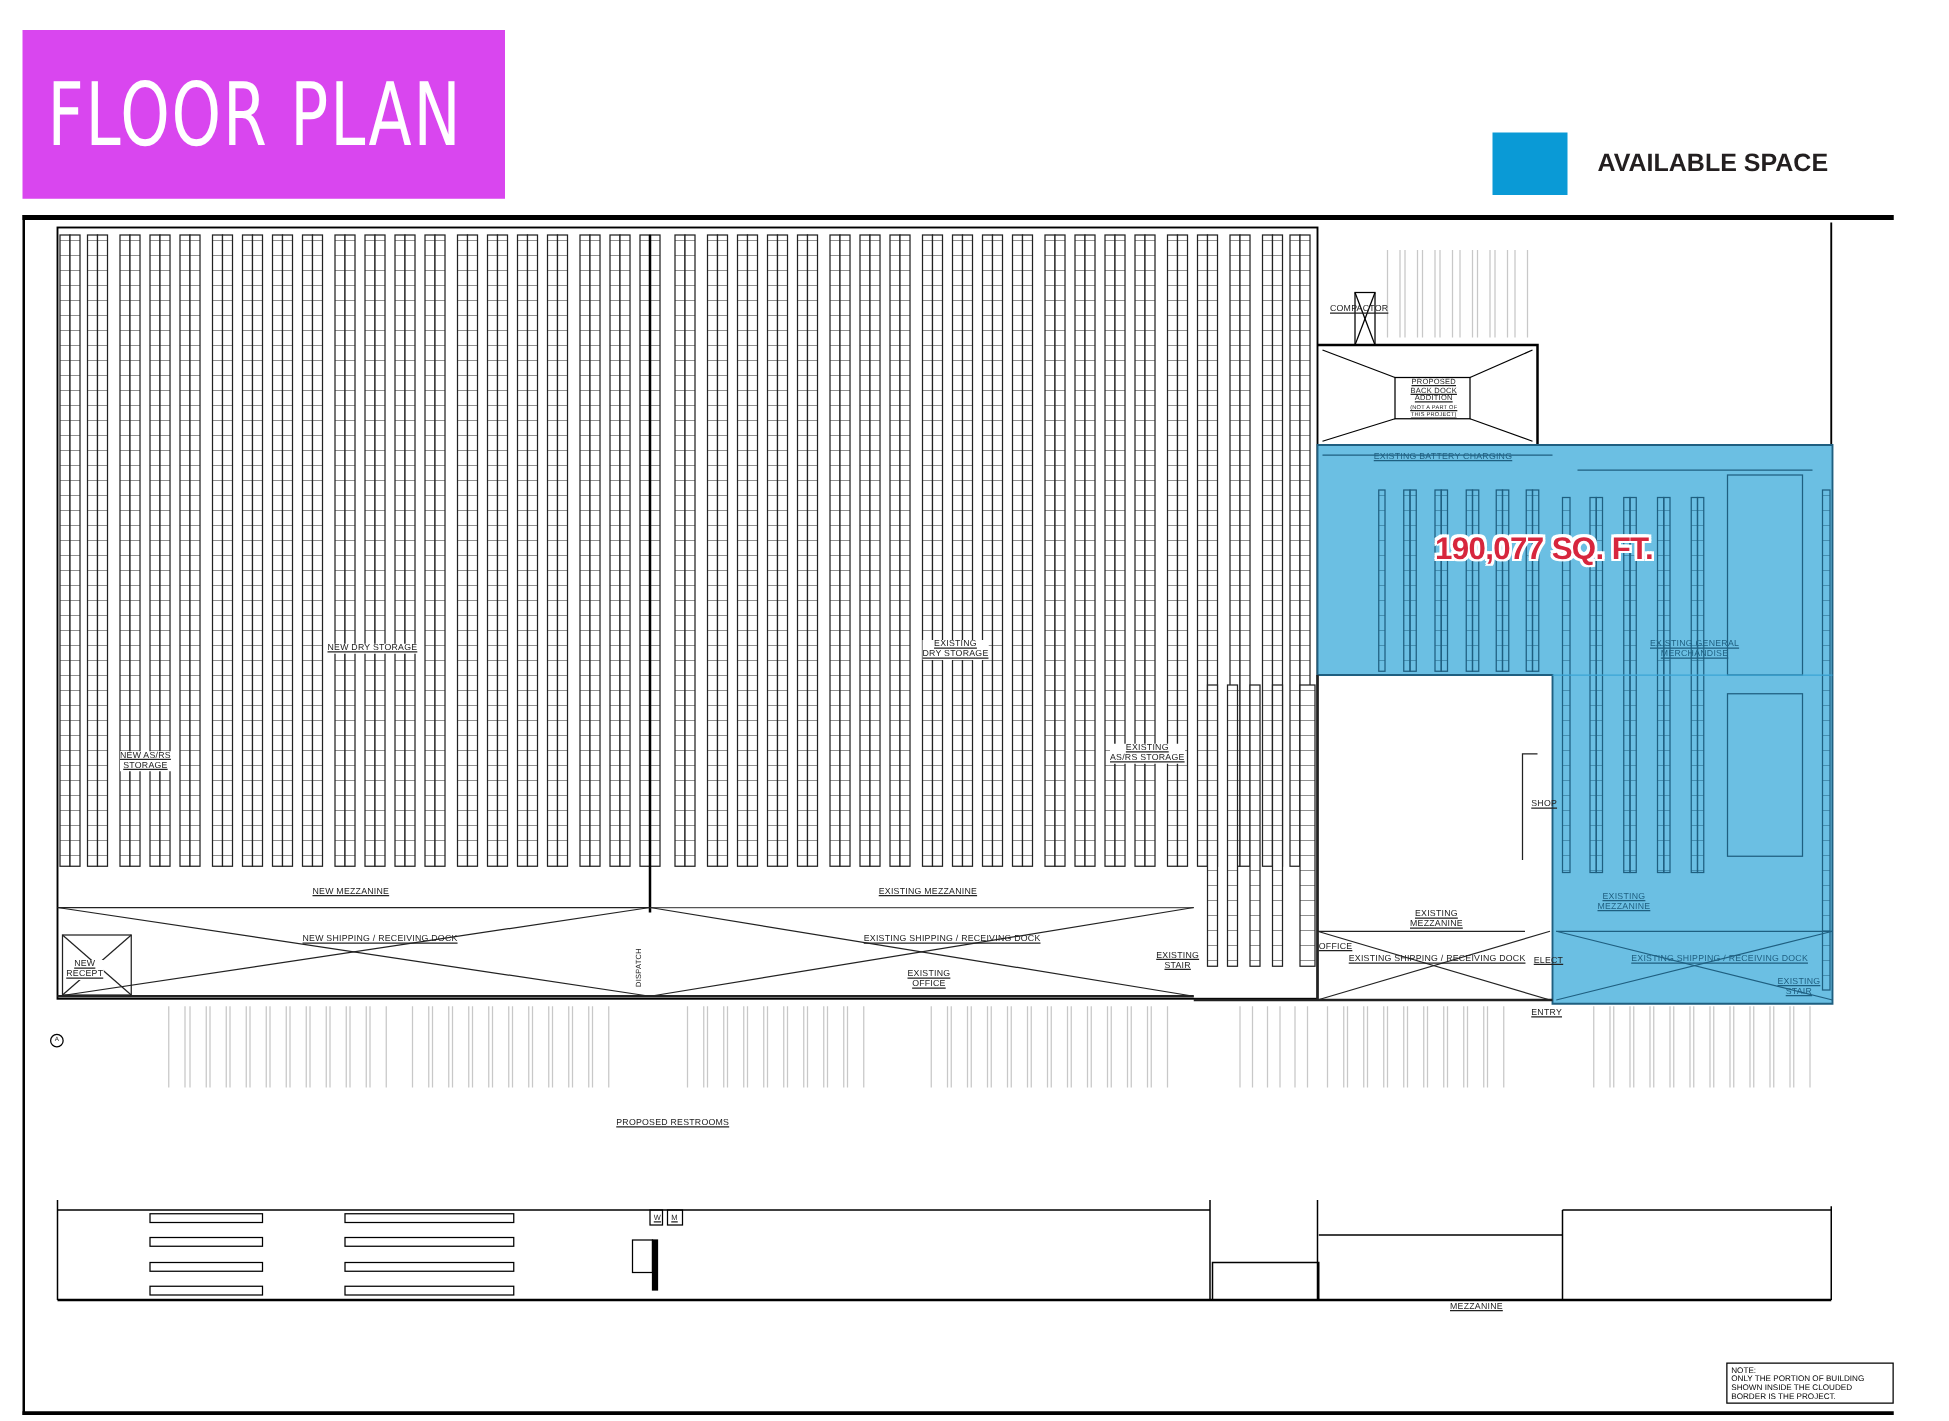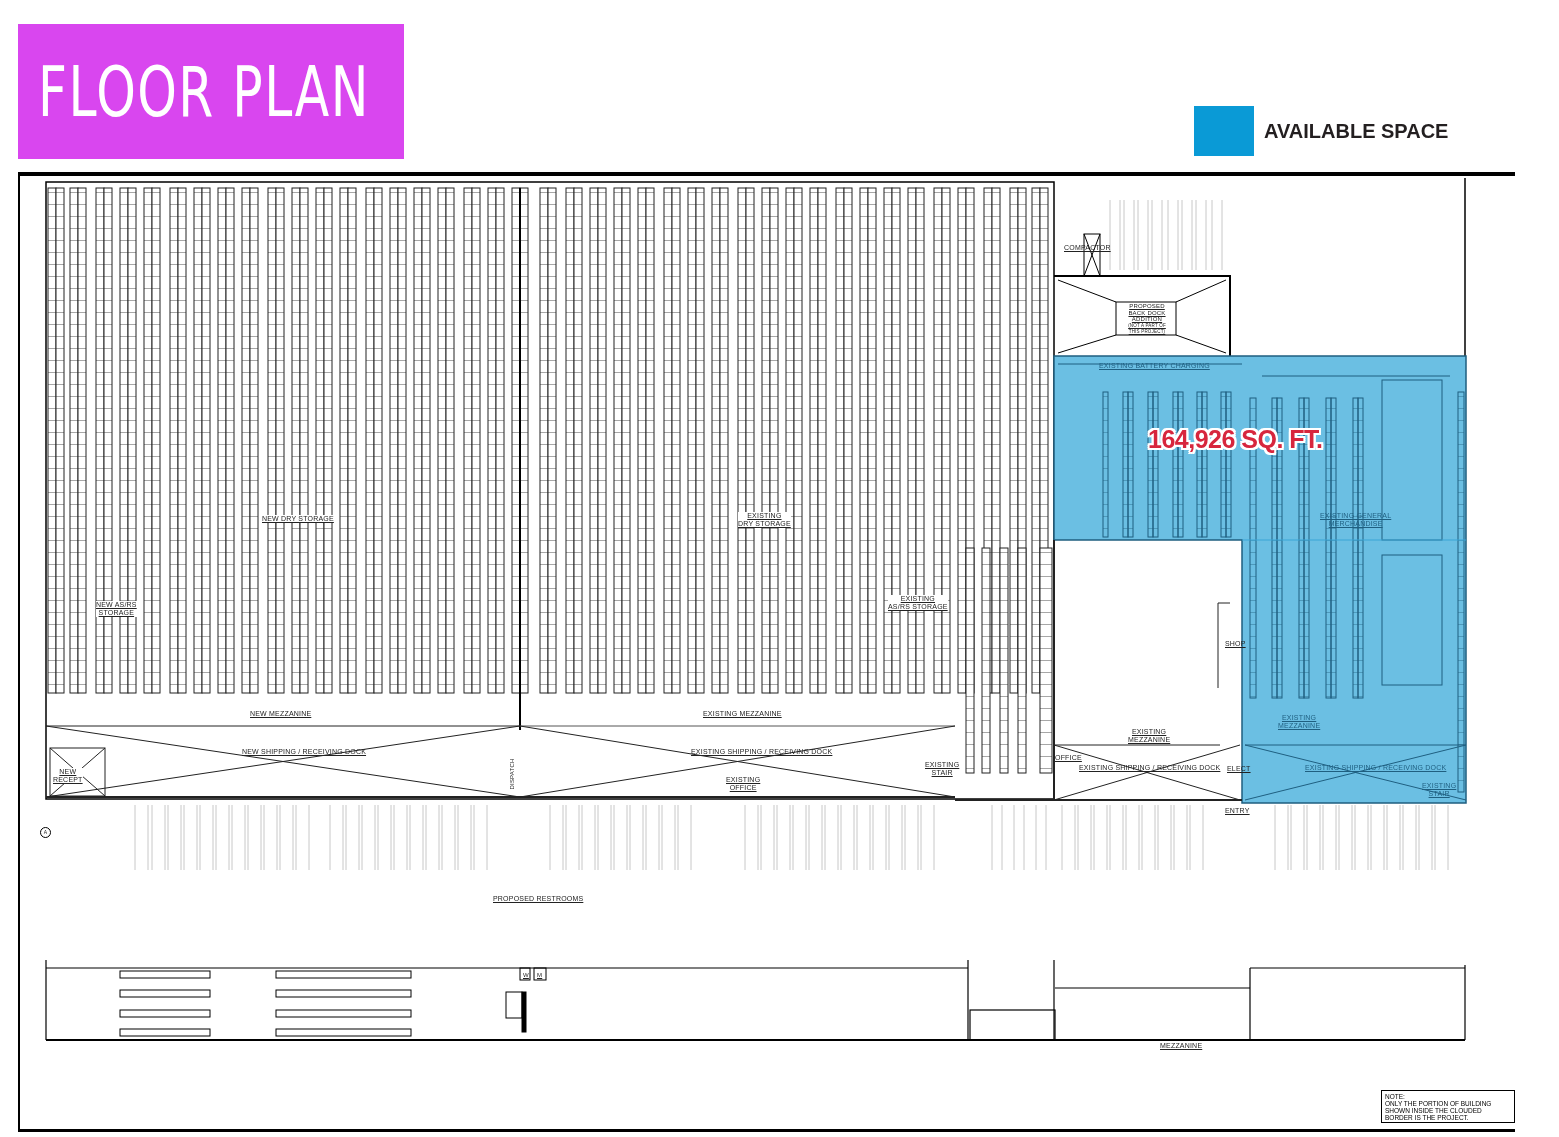--- a/index.html
+++ b/index.html
@@ -1,21 +1,21 @@
 <!DOCTYPE html>
 <html><head>
 <meta charset="utf-8">
 <style>
   html,body{margin:0;padding:0;background:#fff;}
   body{width:1559px;height:1137px;position:relative;overflow:hidden;font-family:"Liberation Sans",sans-serif;}
   .title-box{position:absolute;left:18px;top:24px;width:386px;height:135px;background:#d946ef;display:flex;align-items:center;justify-content:flex-start;}
   .title-text{color:#fff;font-family:"DejaVu Sans",sans-serif;font-size:70px;letter-spacing:2px;margin-left:20px;transform:scaleX(0.72);transform-origin:left center;white-space:nowrap;font-weight:normal;}
   .legend{position:absolute;left:1194px;top:106px;display:flex;align-items:center;}
   .legend-swatch{width:60px;height:50px;}
-  .legend-label{margin-left:10px;font-size:20px;font-weight:bold;color:#231f20;}
+  .legend-label{margin-left:24px;font-size:20px;font-weight:bold;color:#231f20;}
   .plan-frame{position:absolute;left:18px;top:172px;width:1497px;height:960px;border-top:4px solid #000;border-left:2px solid #000;border-bottom:3px solid #000;box-sizing:border-box;}
   svg.plan{position:absolute;left:0;top:0;}
   .lbl{position:absolute;font-size:7px;color:#222;text-decoration:underline;white-space:nowrap;text-align:center;line-height:8px;letter-spacing:0.2px;}
   .sqft{position:absolute;left:1148px;top:425px;font-size:25px;font-weight:bold;color:#d7263d;-webkit-text-stroke:0;text-shadow:-2px 0 #fff,2px 0 #fff,0 -2px #fff,0 2px #fff,-2px -2px #fff,2px 2px #fff,-2px 2px #fff,2px -2px #fff;letter-spacing:-0.5px;}
   .note{position:absolute;left:1381px;top:1090px;width:134px;height:33px;border:1px solid #000;font-size:6.5px;line-height:7px;padding:2px 3px;box-sizing:border-box;color:#000;}
 </style>
 </head>
 <body>
 
 <div class="title-box">
@@ -246,21 +246,21 @@
       <rect x="276" y="1029" width="135" height="7"></rect>
     <rect x="520" y="968" width="10" height="12"></rect>
       <rect x="534" y="968" width="12" height="12"></rect>
     <rect x="506" y="992" width="16" height="26"></rect>
     <rect x="522" y="992" width="4" height="40" fill="#000"></rect>
   </g>
 
   <line x1="1515" y1="176" x2="1515" y2="1133" stroke="#000" stroke-width="0"></line>
 </svg>
 
-<div class="sqft">164,926 SQ. FT.</div>
+<div class="sqft">190,077 SQ. FT.</div>
 
 <div class="lbl" style="left:1064px;top:244px;">COMPACTOR</div>
 <div class="lbl" style="left:1117px;top:303px;font-size:6px;line-height:6.5px;width:60px;">
   <div>PROPOSED</div>
   <div>BACK DOCK</div>
   <div>ADDITION</div>
   <div style="font-size:4.5px;">(NOT A PART OF</div>
   <div style="font-size:4.5px;">THIS PROJECT)</div>
 </div>
 <div class="lbl" style="left:1099px;top:362px;color:#1f5f80;">EXISTING BATTERY CHARGING</div>

